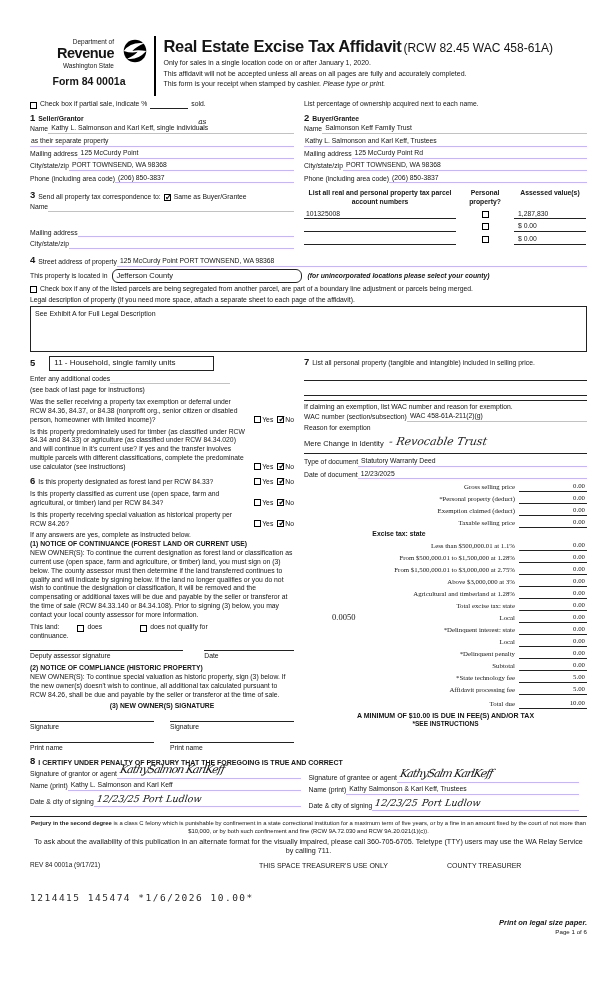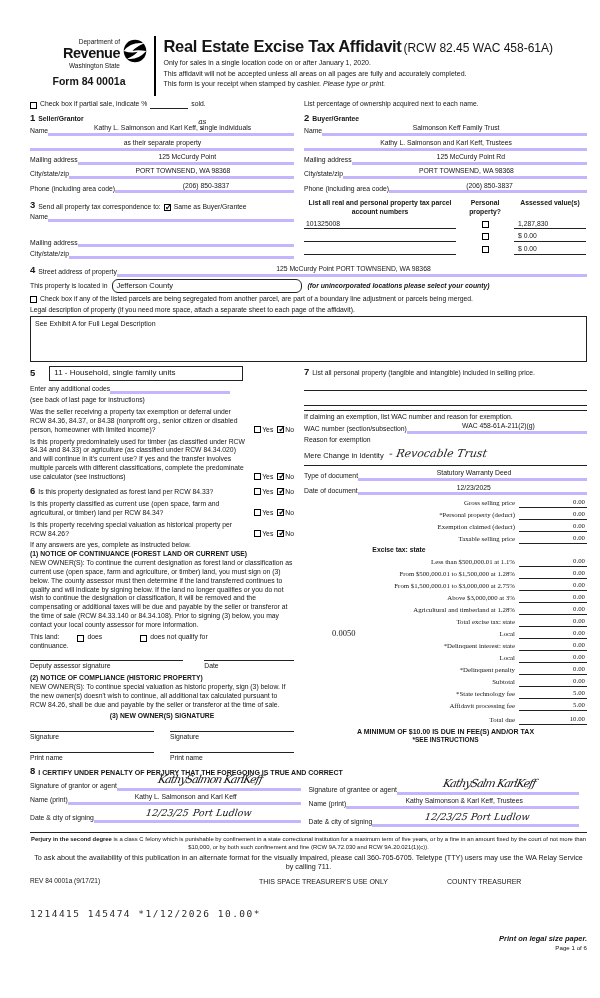--- a/index.html
+++ b/index.html
@@ -4,35 +4,35 @@
 <style>
 * { margin:0; padding:0; box-sizing:border-box; }
 html,body { width:600px; height:998px; background:#fff; }
 body { font-family:"Liberation Sans",sans-serif; font-size:6.8px; color:#151515; position:relative; line-height:1.3; }
 .page { position:absolute; left:30px; top:36px; width:557px; }
 
 
 .header { display:flex; border-left:0; }
 .logo-block { width:118px; flex:none; padding-top:2px; }
 .logo-row { display:flex; justify-content:flex-end; align-items:flex-start; }
-.logo-text { text-align:right; margin-right:2px; }
+.logo-text { text-align:right; margin-right:8px; }
 .dept-of { font-size:6.5px; }
 .revenue { font-weight:bold; font-size:14.5px; letter-spacing:-0.5px; line-height:1; }
 .wa-state { font-size:6.5px; margin-top:1px; }
 .form-number { font-weight:bold; font-size:10.5px; margin-top:5px; text-align:center; }
 .hdr-divider { width:1.5px; background:#000; margin:0 8px 0 6px; height:60px; flex:none; }
 .title-block { flex:1; }
 .title { font-weight:bold; font-size:16.5px; letter-spacing:-0.3px; }
 .title-rcw { font-size:12px; }
 .hdr-note { font-size:7px; margin-top:1px; }
 
 
 .fl { display:flex; align-items:flex-end; margin-bottom:2.5px; }
 .lbl { white-space:nowrap; }
-.val { flex:1; border-bottom:3px solid #c4b5fd; padding:0 0 0 3px; min-height:8px; white-space:nowrap; position:relative;text-align:center; }
+.val { flex:1; border-bottom:1px solid #c4b5fd; padding:0 0 0 3px; min-height:8px; white-space:nowrap; position:relative; }
 .uline { border-bottom:1px solid #222; min-height:9px; }
 .sec-num { font-weight:bold; font-size:9.5px; margin-right:3px; }
 .sec-title { font-weight:bold; }
 
 
 .cb { display:inline-block; width:7px; height:7px; border:1px solid #000; vertical-align:-1px; position:relative; flex:none; }
 .cb.checked::after { content:"\2713"; position:absolute; left:0px; top:-3px; font-size:9px; font-weight:bold; }
 .yn { white-space:nowrap; margin-left:4px; }
 .yn .cb { margin:0 1px 0 4px; }
 
@@ -45,21 +45,21 @@
 .parcel-rows .prow { display:flex; align-items:flex-end; margin-top:3px; }
 .pnum { width:152px; border-bottom:1px solid #222; min-height:9px; padding-left:2px; }
 .pbox { width:58px; text-align:center; }
 .pval { width:72px; border-bottom:1px solid #222; min-height:9px; padding-left:4px; }
 
 
 .county-box { border:1px solid #222; width:190px; display:inline-block; padding:1px 3px; font-size:7.5px; }
 .legal-box { border:1.2px solid #222; height:46px; padding:2px 4px; font-size:7px; margin-top:1px; }
 
 
-.code-box { border:1px solid #222; width:194px; padding:1.5px 4px; font-size:8px; display:inline-block; }
+.code-box { border:1px solid #222; width:165px; padding:1.5px 4px; font-size:8px; display:inline-block; }
 
 
 .qrow { display:flex; justify-content:space-between; align-items:flex-end; margin-top:3px; }
 .qtext { flex:1; }
 .bold { font-weight:bold; }
 
 
 .mrow { display:flex; justify-content:flex-end; align-items:flex-end; margin-bottom:2.2px; position:relative;font-family:Liberation Serif, serif; }
 .mlbl { white-space:nowrap; }
 .mline { width:68px; flex:none; border-bottom:1px solid #222; text-align:right; margin-left:4px; padding-right:2px; min-height:8px; }
@@ -470,17 +470,17 @@
     <span class="bold">Perjury in the second degree</span><span> is a class C felony which is punishable by confinement in a state correctional institution for a maximum term of five years, or by a fine in an amount fixed by the court of not more than $10,000, or by both such confinement and fine (RCW 9A.72.030 and RCW 9A.20.021(1)(c)).</span>
   </div>
   <div class="alt-format">To ask about the availability of this publication in an alternate format for the visually impaired, please call 360-705-6705. Teletype (TTY) users may use the WA Relay Service by calling 711.</div>
 
   <div class="treasurer-row">
     <span class="t1">REV 84 0001a  (9/17/21)</span>
     <span class="t2">THIS SPACE TREASURER'S USE ONLY</span>
     <span class="t3">COUNTY TREASURER</span>
   </div>
 
-  <div class="stamp">1214415 145474 *1/12/2026 10.00*</div>
+  <div class="stamp">1214415 145474 *1/6/2026 10.00*</div>
 
   <div class="print-legal">Print on legal size paper.</div>
   <div class="page-num">Page 1 of 6</div>
 </div>
 
 </body></html>

